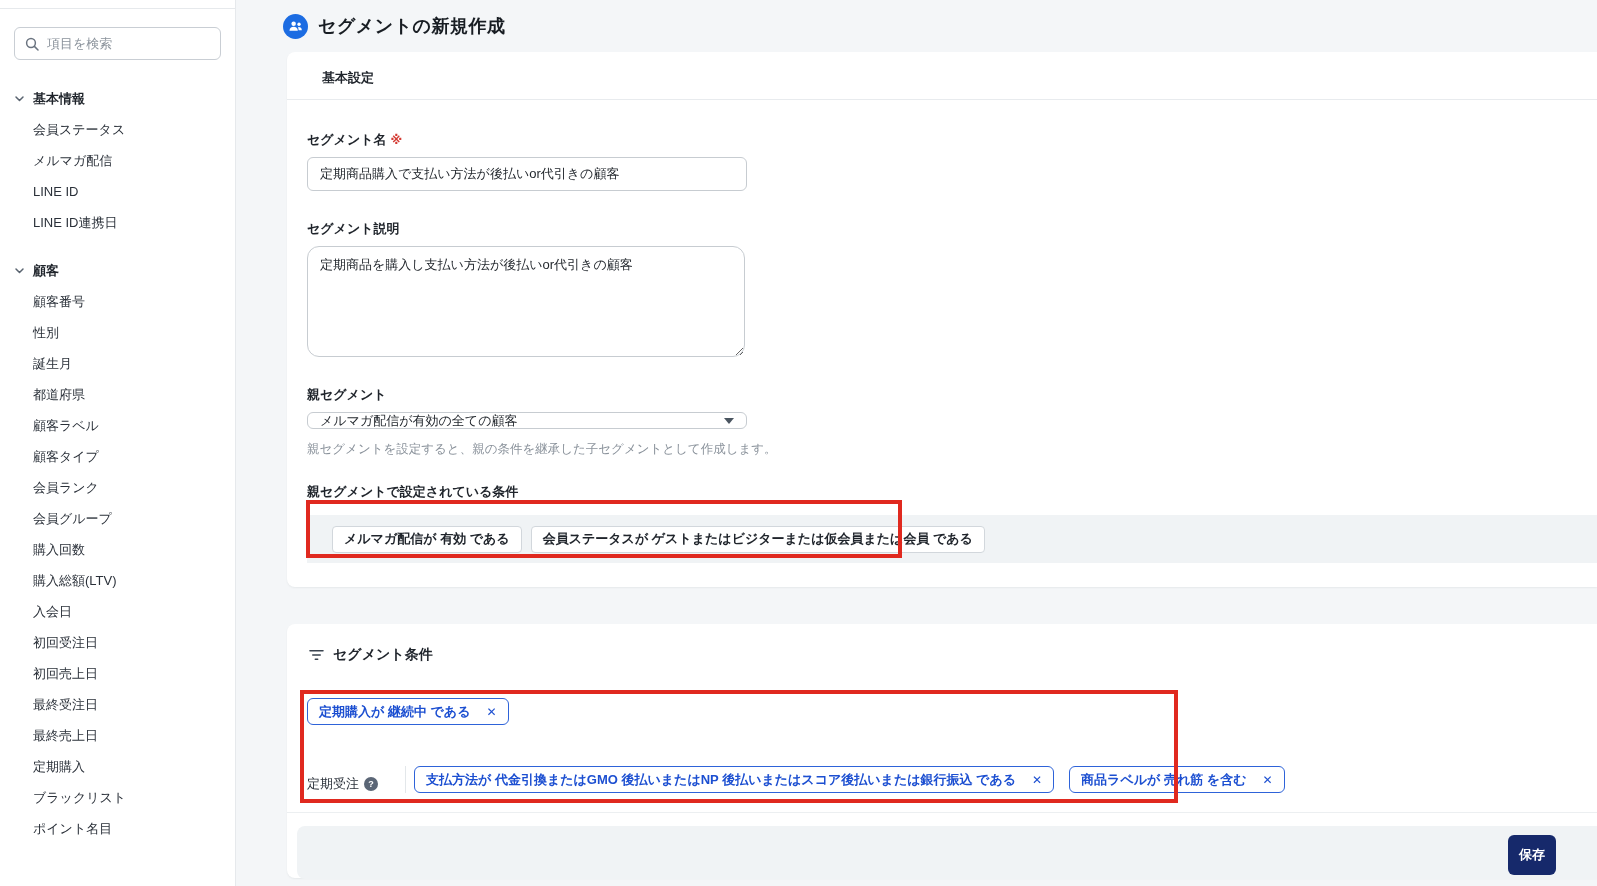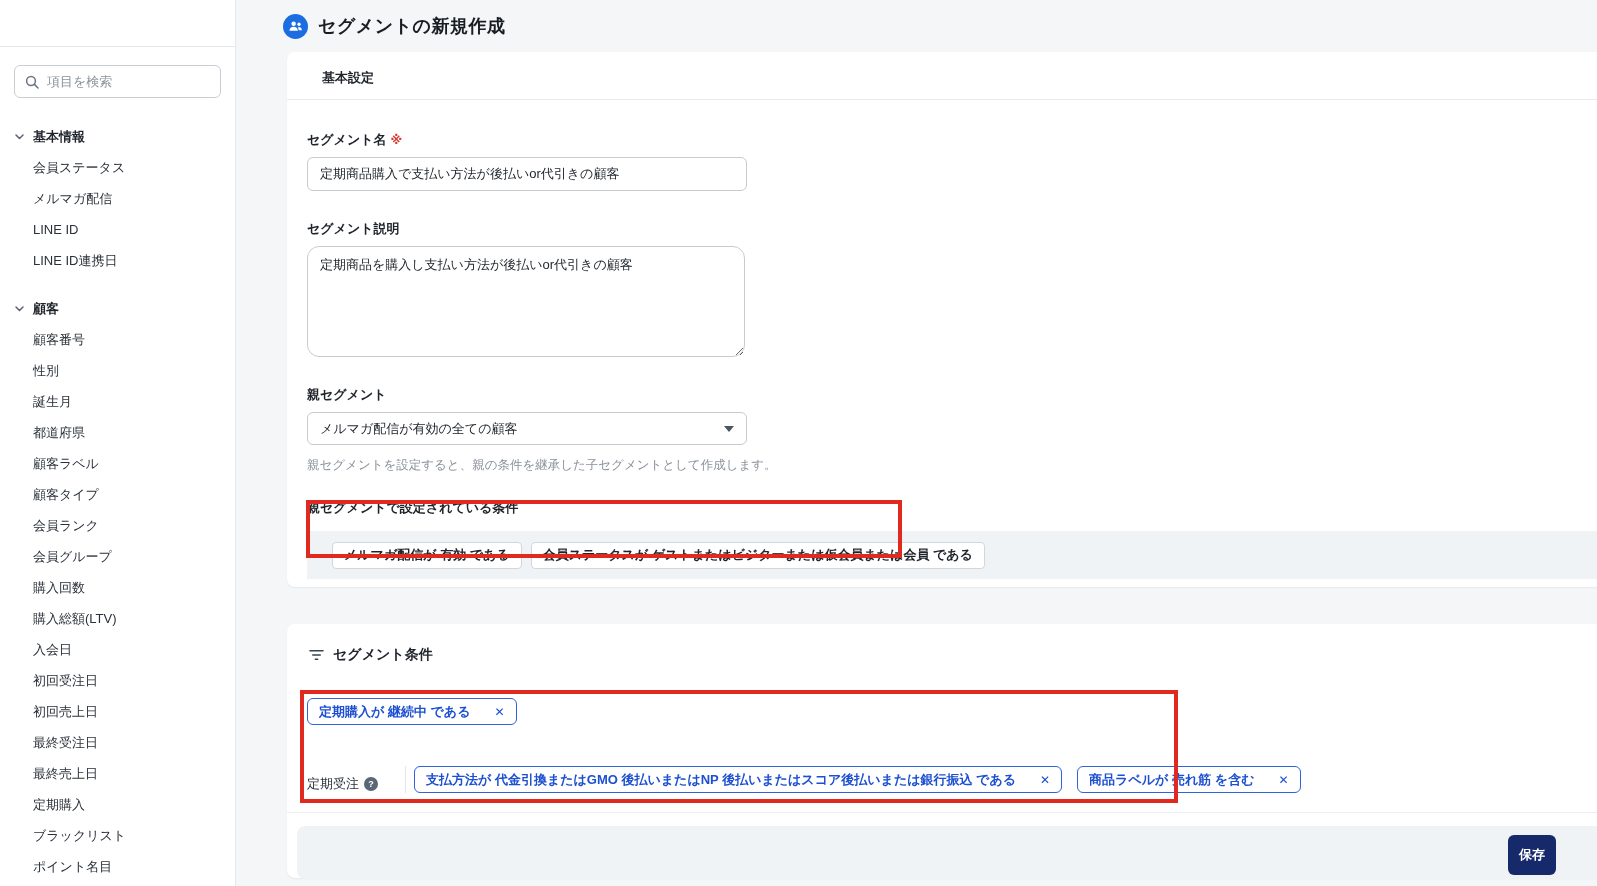--- a/index.html
+++ b/index.html
@@ -3,21 +3,21 @@
 <meta charset="utf-8">
 <style>
   * { margin:0; padding:0; box-sizing:border-box; }
   html,body { width:1597px; height:886px; overflow:hidden; background:#fff;
     font-family:"Liberation Sans","DejaVu Sans",sans-serif; color:#23282e; }
   .app { display:flex; width:1597px; height:886px; }
 
   
   .sidebar { width:236px; min-width:236px; background:#fff; border-right:1px solid #e6e9ec;
     padding-top:8px; height:100%; overflow:hidden; }
-  .sidebar-inner { border-top:1px solid #e6e9ec; padding:18px 14px 0 14px;margin-top:38px; }
+  .sidebar-inner { border-top:1px solid #e6e9ec; padding:18px 14px 0 14px; }
   .search-box { display:flex; align-items:center; gap:8px; height:33px; border:1px solid #c9ced4;
     border-radius:6px; padding:0 10px; background:#fff; }
   .search-box input { border:none; outline:none; width:100%; font-size:13px;
     font-family:inherit; color:#23282e; background:transparent; }
   .search-box input::placeholder { color:#8a929b; }
   .side-section { margin-top:30px; }
   .side-header { position:relative; padding-left:19px; font-size:13px; font-weight:bold;
     color:#1f242b; cursor:pointer; display:flex; align-items:center; }
   .side-header .chev { position:absolute; left:0; top:2px; }
   .side-items { list-style:none; margin-top:6px; }
@@ -36,41 +36,41 @@
   .card-head { padding:17px 0 0 35px; height:48px; border-bottom:1px solid #e8ebee;
     font-size:13px; font-weight:bold; color:#1f242b; }
   .card-body { padding:0 0 0 20px; }
 
   .field-label { font-size:13px; font-weight:bold; color:#1f242b; }
   .req { color:#d43b33; font-weight:bold; margin-left:4px; font-size:12px; }
   .text-input { margin-top:8px; width:440px; height:34px; border:1px solid #c7ccd1; border-radius:6px;
     padding:0 12px; font-size:13px; font-family:inherit; color:#23282e; display:block; }
   .textarea { margin-top:8px; width:438px; height:111px; border:1px solid #c7ccd1; border-radius:12px;
     padding:9px 12px; font-size:13px; font-family:inherit; color:#23282e; resize:both; display:block; }
-  .select { margin-top:8px; width:440px; height:33px; border:1px solid #c7ccd1; border-radius:6px;
+  .select { margin-top:8px; width:440px; height:17px; border:1px solid #c7ccd1; border-radius:6px;
     background:#fff; display:flex; align-items:center; justify-content:space-between;
     padding:0 12px; font-size:13px; color:#23282e; cursor:pointer; }
   .select .arrow { width:0; height:0; border-left:5px solid transparent; border-right:5px solid transparent;
     border-top:6px solid #4a5560; }
   .helper { margin-top:12px; font-size:12.5px; color:#8a929b; }
 
   .mt30 { margin-top:30px; } .mt28 { margin-top:28px; } .mt24 { margin-top:24px; }
 
   .parent-band { margin-top:14px; margin-right:0; background:#f0f3f5; height:48px;
     display:flex; align-items:center; gap:9px; padding-left:25px; }
   .gray-chip { background:#fff; border:1px solid #d2d7dc; border-radius:4px; height:27px;
     display:inline-flex; align-items:center; padding:0 11px; font-size:13px; font-weight:600;
     color:#1f242b; white-space:nowrap; }
 
   .card2 { margin-top:37px; height:254px; position:relative; }
   .card2-head { display:flex; align-items:center; gap:9px; padding:16px 0 0 22px; height:46px; }
   .card2-title { font-size:14px; font-weight:bold; color:#1f242b; }
   .cond-body { padding-left:20px; }
   .blue-chip { background:#fff; border:1px solid #2e63d9; border-radius:6px; height:27px;
-    display:inline-flex; align-items:center; gap:24px; padding:0 11px; font-size:13px; font-weight:600;
+    display:inline-flex; align-items:center; gap:16px; padding:0 11px; font-size:13px; font-weight:600;
     color:#1c4fd1; white-space:nowrap; cursor:default; }
   .blue-chip .x { color:#1c4fd1; font-size:12px; font-weight:bold; cursor:pointer; }
   .chip-row-1 { margin-top:28px; }
   .cond-row { margin-top:12px; display:flex; align-items:flex-end; height:56px; }
   .cond-row-label { width:98px; display:flex; align-items:center; gap:5px; font-size:13px; color:#2a3039; }
   .help-dot { width:14px; height:14px; border-radius:50%; background:#5b6676; color:#fff;
     font-size:9px; font-weight:bold; display:inline-flex; align-items:center; justify-content:center; }
   .cond-row-chips { border-left:1px solid #e3e7ea; display:flex; align-items:center; gap:15px;
     padding-left:8px; }
   .cond-footer { margin-top:19px; border-top:1px solid #eceff1; padding:13px 0 0 10px; }

